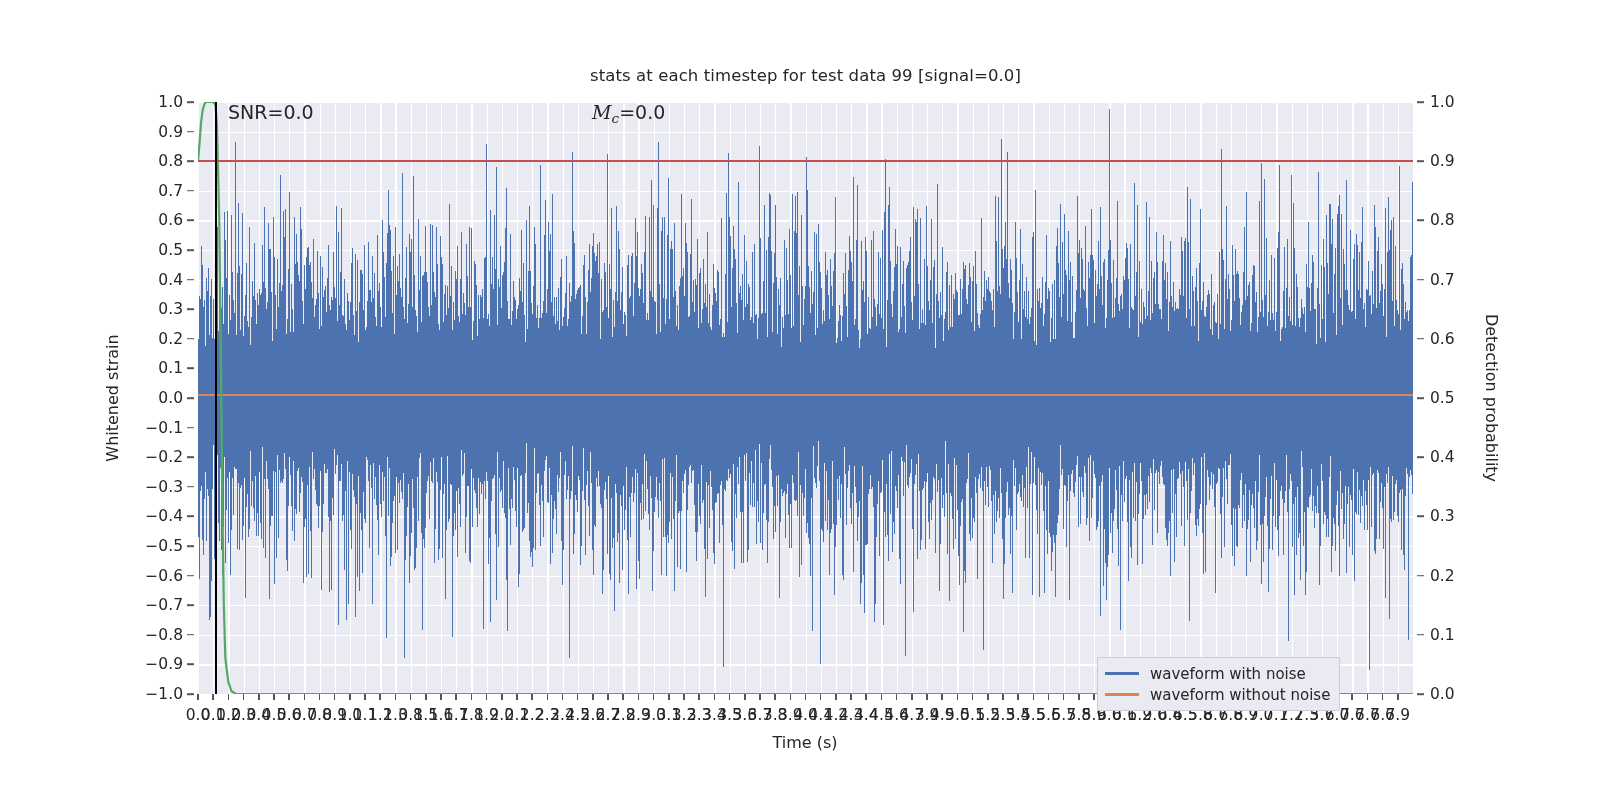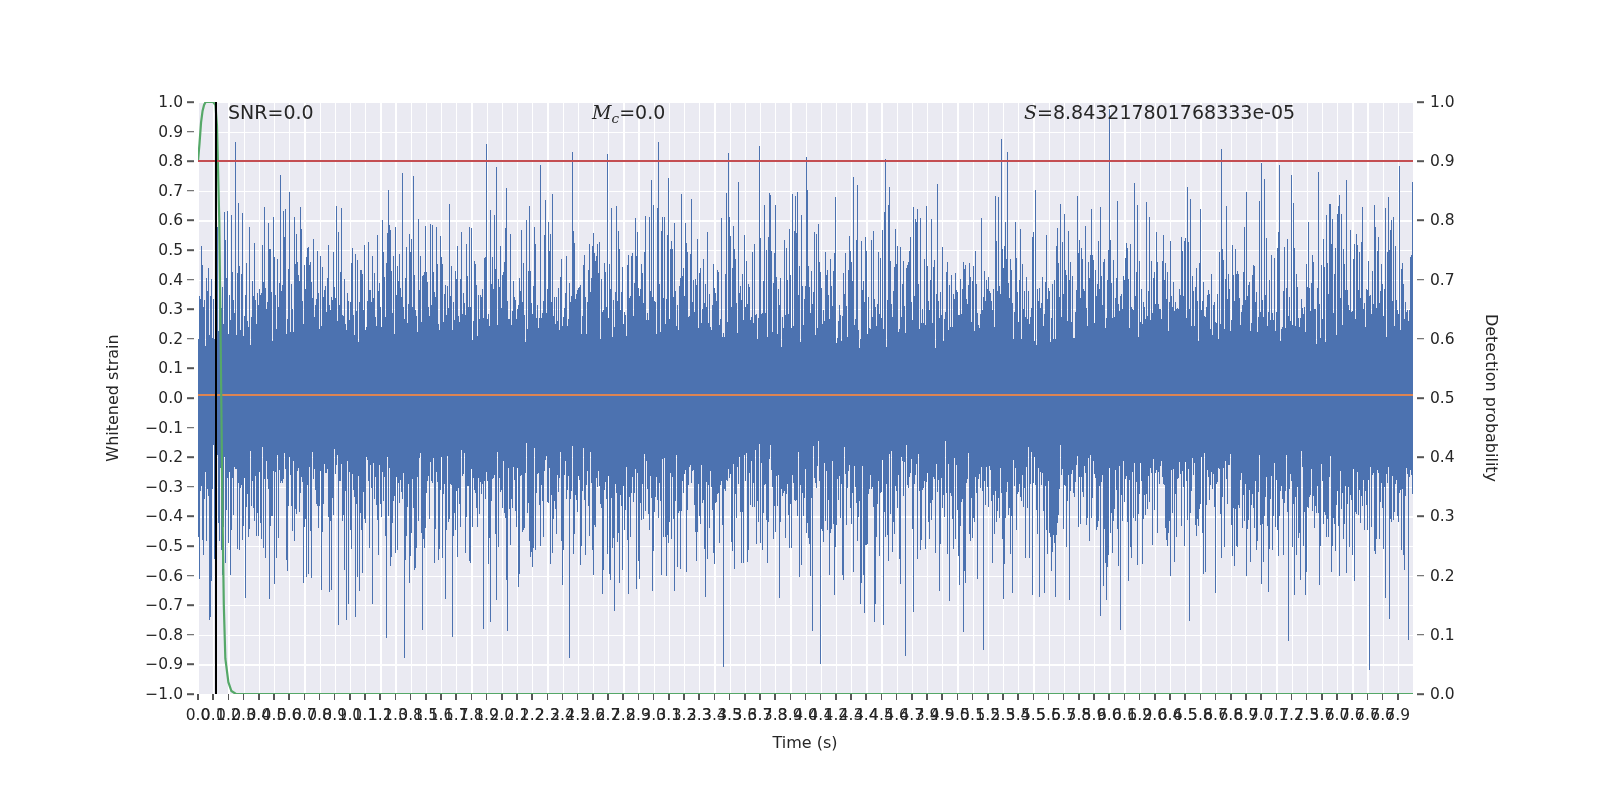--- a/index.html
+++ b/index.html
@@ -196,20 +196,21 @@
     height: 2.4px;
     margin-right: 11px;
     flex: 0 0 auto;
   }
 </style>
 </head>
 <body>
 
 <div id="figure">
 
+  <div id="title">stats at each timestep for test data 99 [signal=0.0]</div>
 
   <div id="axes">
     <div id="grid-layer">
         <div class="grid-v" style="left: 0px;"></div>
         <div class="grid-v" style="left: 15.19px;"></div>
         <div class="grid-v" style="left: 30.38px;"></div>
         <div class="grid-v" style="left: 45.56px;"></div>
         <div class="grid-v" style="left: 60.75px;"></div>
         <div class="grid-v" style="left: 75.94px;"></div>
         <div class="grid-v" style="left: 91.13px;"></div>
@@ -1778,16 +1779,25 @@
       <div class="xtick" style="left: 1397.81px;">7.9</div>
       <div class="tickmark-x" style="left: 1397.01px;"></div>
     </div>
 
   <div id="ylabel-left">Whitened strain</div>
   <div id="ylabel-right">Detection probability</div>
   <div id="xlabel">Time (s)</div>
 
   <div class="annot" id="annot-snr">SNR=0.0</div>
   <div class="annot" id="annot-mc"><span class="mathit">M</span><span class="mathsub">c</span><span>=0.0</span></div>
-  <div class="annot" id="annot-s"><span class="mathit">S</span><span>=8.843217801768333e-05</span></div>
 
+  <div id="legend">
+    <div class="legend-row">
+      <span class="legend-swatch" id="lg0" style="background: rgb(76, 114, 176);"></span>
+      <span>waveform with noise</span>
+    </div>
+    <div class="legend-row">
+      <span class="legend-swatch" id="lg1" style="background: rgb(221, 132, 82);"></span>
+      <span>waveform without noise</span>
+    </div>
+  </div>
 
 </div>
 
 </body></html>

